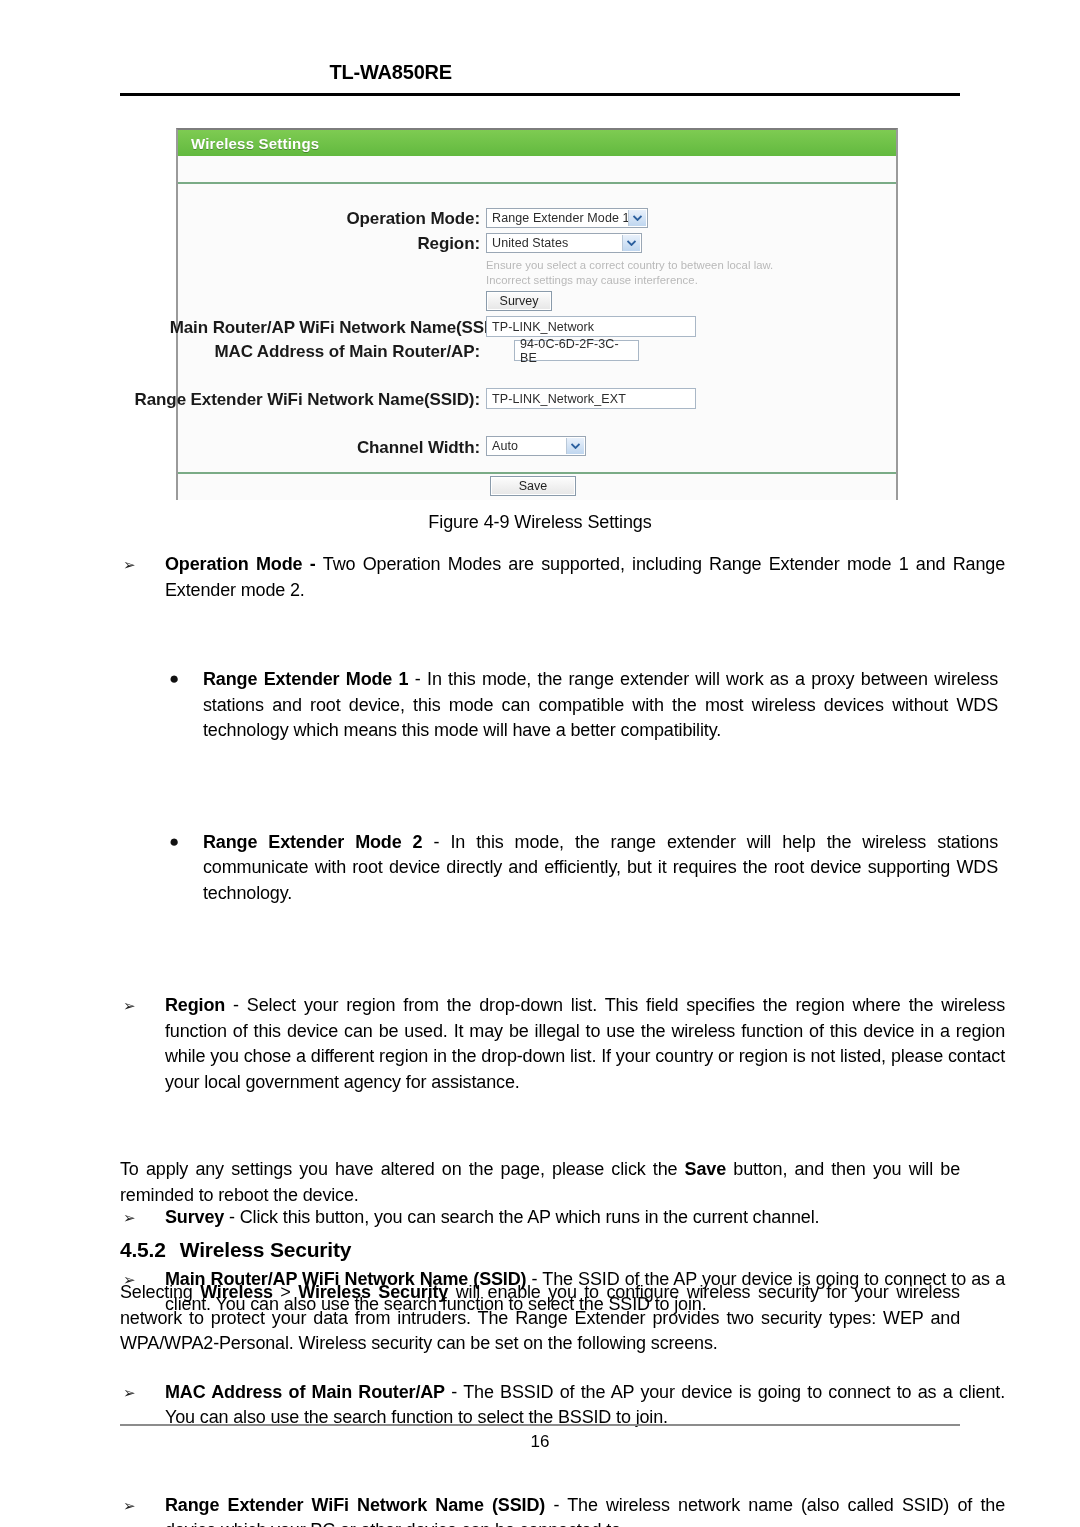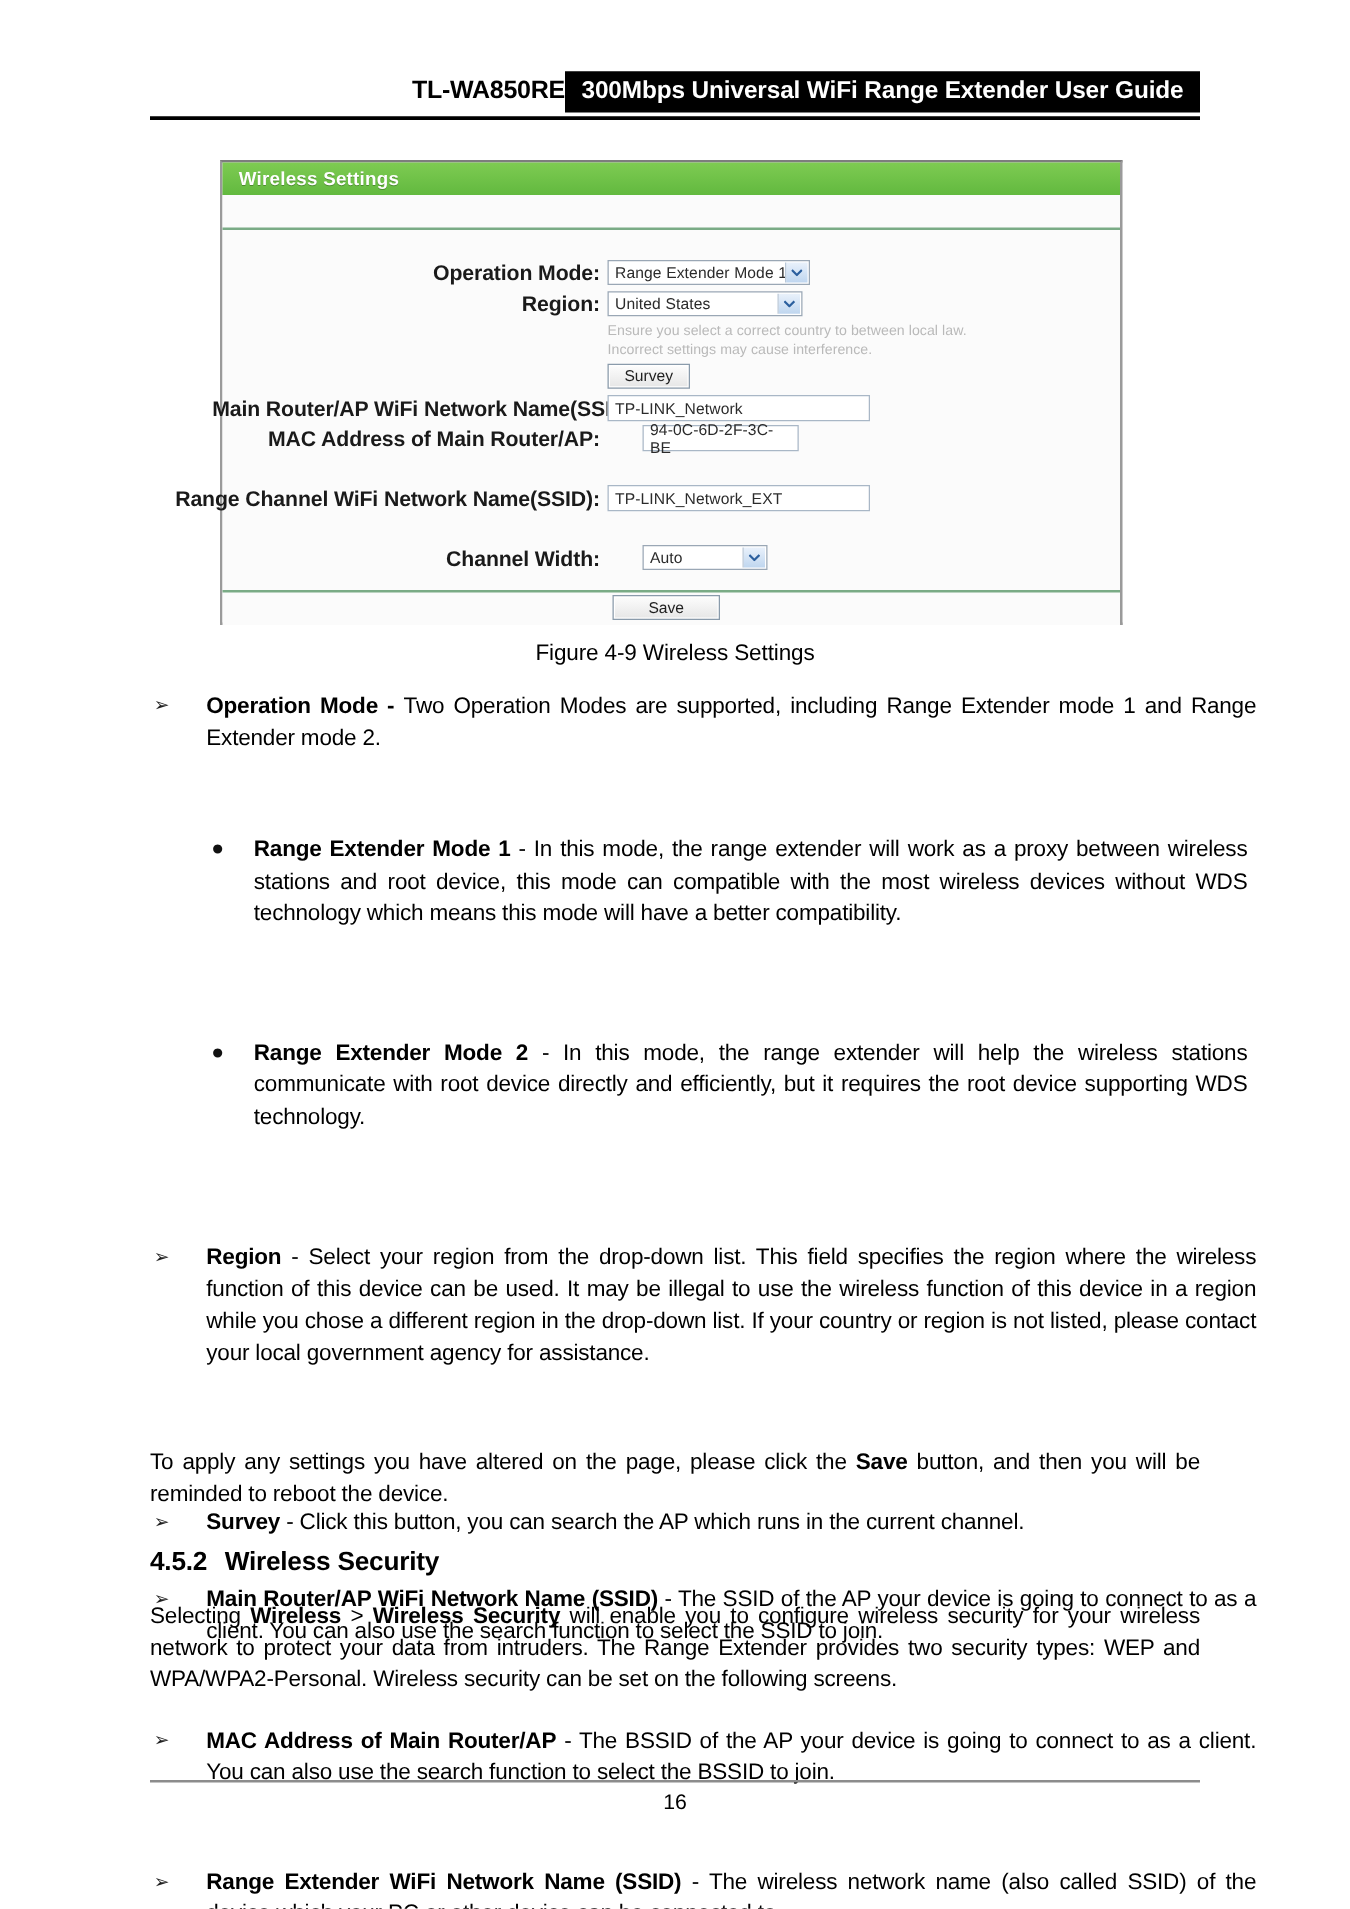--- a/index.html
+++ b/index.html
@@ -260,21 +260,20 @@
     width: 840px;
     text-align: center;
     font-size: 17px;
   }
 </style>
 </head>
 <body>
 
 <div class="page-header">
   <div class="hdr-model">TL-WA850RE</div>
-  <div class="hdr-bar">300Mbps Universal WiFi Range Extender User Guide</div>
 </div>
 <div class="hdr-rule"></div>
 
 <div class="figure-wrap">
 
   <div class="fig-titlebar">
     <span class="t">Wireless Settings</span>
   </div>
 
   <div class="fig-subbar"></div>
@@ -326,30 +325,30 @@
     </div>
 
     <div class="row" style="top:158px; left:0; width:302px; justify-content:flex-end;">
       <span class="lbl">MAC Address of Main Router/AP:</span>
     </div>
     <div class="field-col" style="top:156px;padding-left:28px;">
       <div class="txtbox" style="width:125px;">94-0C-6D-2F-3C-BE</div>
     </div>
 
     <div class="row" style="top:206px; left:0; width:302px; justify-content:flex-end;">
-      <span class="lbl">Range Channel WiFi Network Name(SSID):</span>
+      <span class="lbl">Range Extender WiFi Network Name(SSID):</span>
     </div>
     <div class="field-col" style="top:204px;">
       <div class="txtbox" style="width:210px;">TP-LINK_Network_EXT</div>
     </div>
 
     <div class="row" style="top:254px; left:0; width:302px; justify-content:flex-end;">
       <span class="lbl">Channel Width:</span>
     </div>
-    <div class="field-col" style="top:252px;margin-left:28px;">
+    <div class="field-col" style="top:252px;">
       <div class="selbox" style="width:100px;">
         <span>Auto</span>
         <span class="arrow">
           <svg width="9" height="6" viewBox="0 0 9 6">
               <path d="M0.5 1 L4.5 5 L8.5 1" fill="none" stroke="#2b5f9e" stroke-width="1.8"></path>
             </svg>
         </span>
       </div>
     </div>
 

